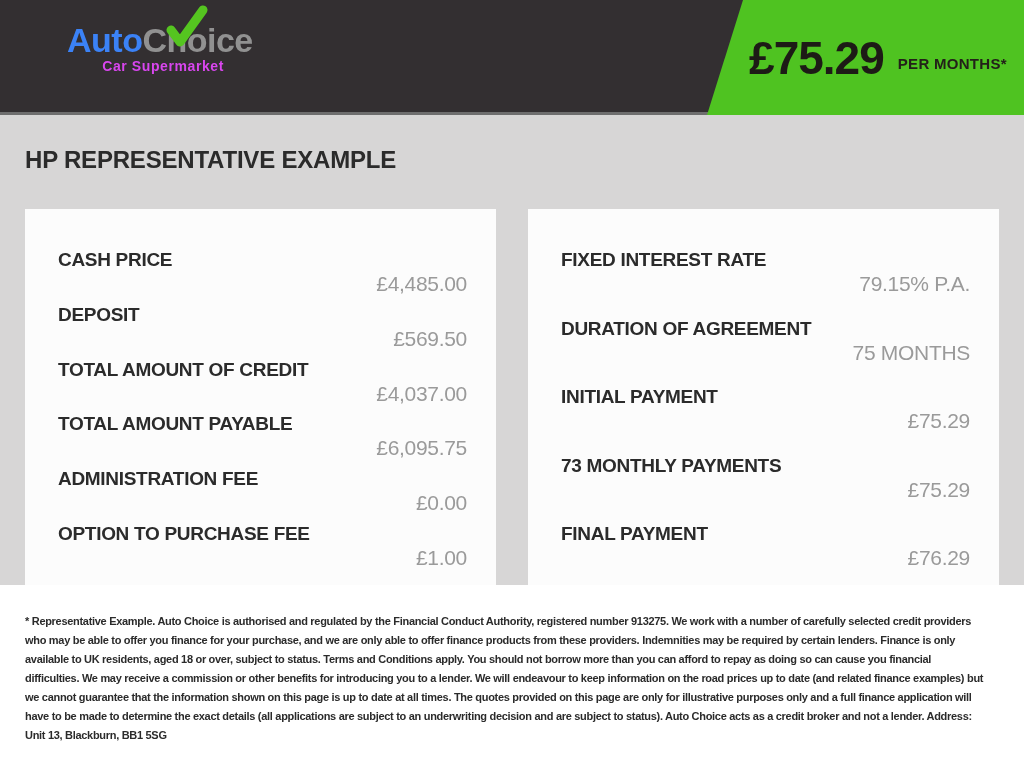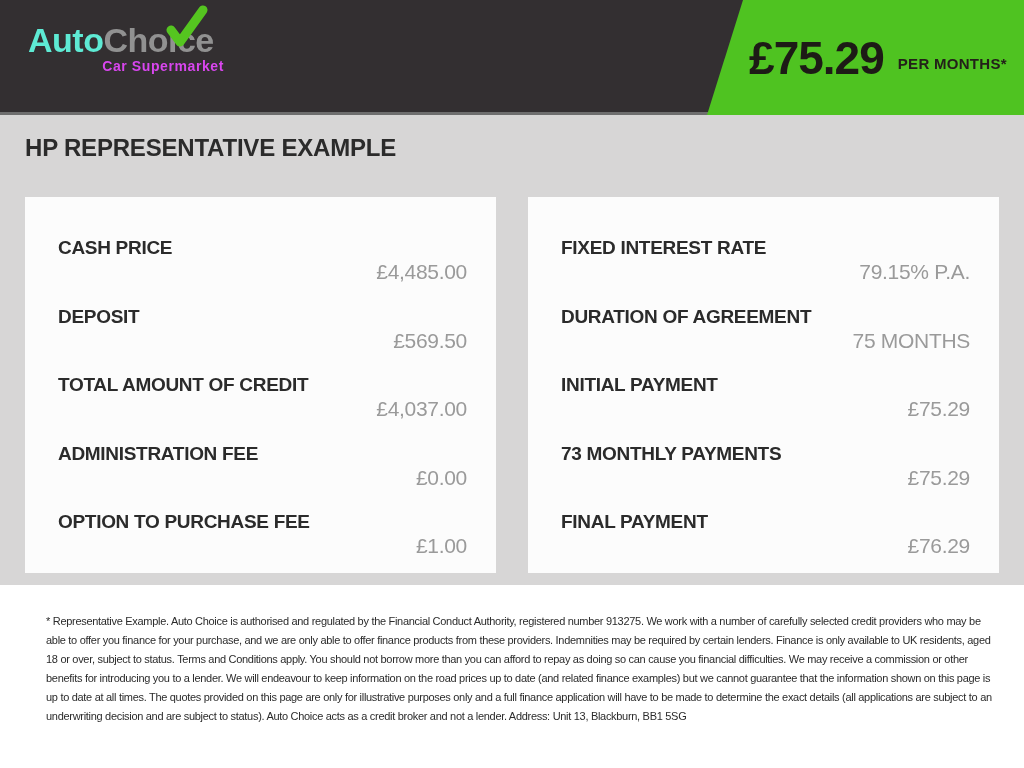--- a/index.html
+++ b/index.html
@@ -27,21 +27,21 @@
     cursor: pointer;
   }
   .logo-text {
     position: relative;
     font-size: 34px;
     font-weight: bold;
     letter-spacing: -0.5px;
     line-height: 40px;
     white-space: nowrap;
   }
-  .logo-auto   { color: #5eead4; }
+  .logo-auto   { color: #3b82f6; margin-left: 39px; }
   .logo-choice { color: #919191; }
   .logo-check {
     position: absolute;
     left: 135px;
     top: -16px;
     width: 46px;
     height: 44px;
   }
   .logo-tagline {
     color: #d946ef;
@@ -78,21 +78,21 @@
     font-size: 15px;
     font-weight: bold;
     letter-spacing: 0.3px;
     padding-top: 12px;
   }
 
   
   .body-gray {
     background: #d7d6d6;
     height: 470px;
-    padding: 10px 25px 0 25px;
+    padding: 22px 25px 0 25px;
     flex: 0 0 auto;
   }
   .page-title {
     color: #2b2b2b;
     font-size: 24px;
     font-weight: bold;
     letter-spacing: -0.2px;
     line-height: 30px;
     margin: 8px 0 34px 0;
   }
@@ -133,26 +133,25 @@
 
   
   .footer {
     background: #ffffff;
     flex: 1 1 auto;
     padding: 27px 25px 0 25px;
   }
   .disclaimer {
     color: #2b2b2b;
     font-size: 11px;
-    font-weight: normal;
+    font-weight: bold;
     letter-spacing: -0.3px;
     line-height: 19px;
     max-width: 960px;
     text-align: left;
-    margin-left: 21px;
   }
 </style>
 </head>
 <body>
 
 <div class="page">
 
   <header class="topbar">
     <div class="logo">
       <div class="logo-text">
@@ -182,20 +181,24 @@
         </div>
         <div class="row">
           <span class="lbl">DEPOSIT</span>
           <span class="val">£569.50</span>
         </div>
         <div class="row">
           <span class="lbl">TOTAL AMOUNT OF CREDIT</span>
           <span class="val">£4,037.00</span>
         </div>
         <div class="row">
+          <span class="lbl">TOTAL AMOUNT PAYABLE</span>
+          <span class="val">£6,095.75</span>
+        </div>
+        <div class="row">
           <span class="lbl">ADMINISTRATION FEE</span>
           <span class="val">£0.00</span>
         </div>
         <div class="row">
           <span class="lbl">OPTION TO PURCHASE FEE</span>
           <span class="val">£1.00</span>
         </div>
       </section>
 
       <section class="card">

